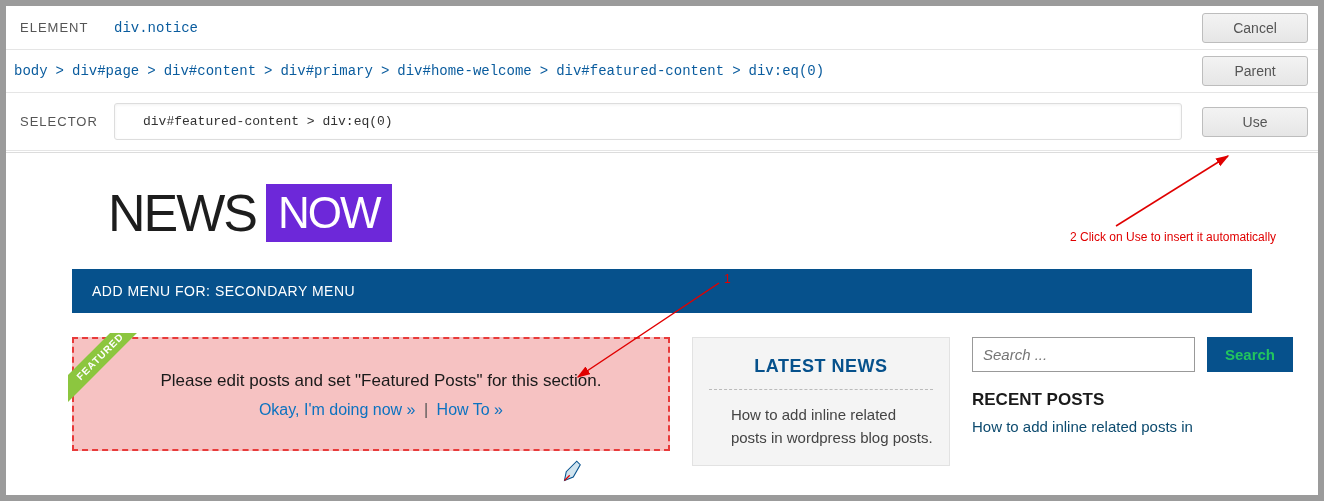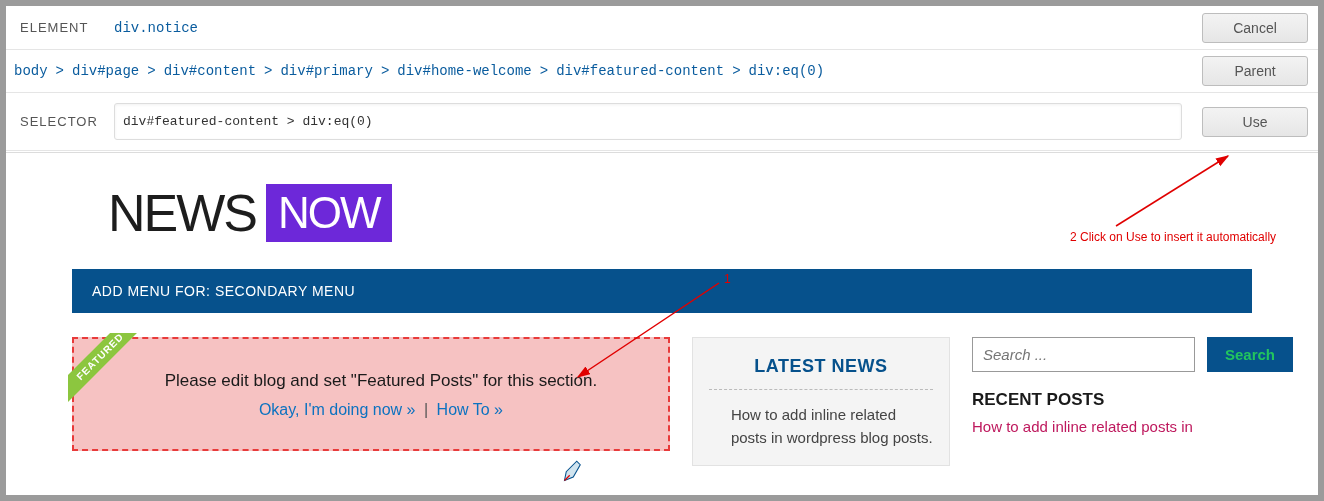--- a/index.html
+++ b/index.html
@@ -51,21 +51,21 @@
   .mono {
     font-family: "Courier New", monospace;
     font-size: 14px;
   }
   .link { color: #0a5c9e; }
   .sep  { color: #0a5c9e; padding: 0 4px; }
   .selector-input {
     flex: 1;
     border: 1px solid #ddd;
     border-radius: 3px;
-    padding: 10px 8px;
+    padding: 10px 28px;
     font-family: "Courier New", monospace;
     font-size: 13px;
     color: #333;
     background: #fff;
     box-shadow: inset 0 1px 3px rgba(0,0,0,0.06);
     margin-right: 8px;
   }
 
   
   .divider { height:1px; background:#dcdcdc; margin-top:1px; }
@@ -184,21 +184,21 @@
     font-size: 15px;
     font-weight: bold;
     cursor: pointer;
   }
   .recent-title {
     font-size: 17px;
     font-weight: bold;
     color: #1a1a1a;
     margin-bottom: 8px;
   }
-  .recent-post { color: #be185d; font-size: 15px; }
+  .recent-post { color: #0c4a6e; font-size: 15px; }
 
   
   .annoLine {
     position: absolute;
     pointer-events: none;
     z-index: 50;
   }
   .anno-text {
     position: absolute;
     color: #e00000;
@@ -271,21 +271,21 @@
 
   <div class="menubar">ADD MENU FOR: SECONDARY MENU</div>
 
   <div class="cols">
 
     <div class="col-left">
       <div class="notice">
         <div class="ribbon">
             <span>FEATURED</span>
           </div>
-        <div class="notice-text">Please edit blog and set "Featured Posts" for this section.</div>
+        <div class="notice-text">Please edit posts and set "Featured Posts" for this section.</div>
         <div class="notice-links">
           <a href="#">Okay, I'm doing now »</a>
           <span class="notice-sep">|</span>
           <a href="#">How To »</a>
         </div>
       </div>
     </div>
 
     <div class="col-mid">
       <div class="widget">

